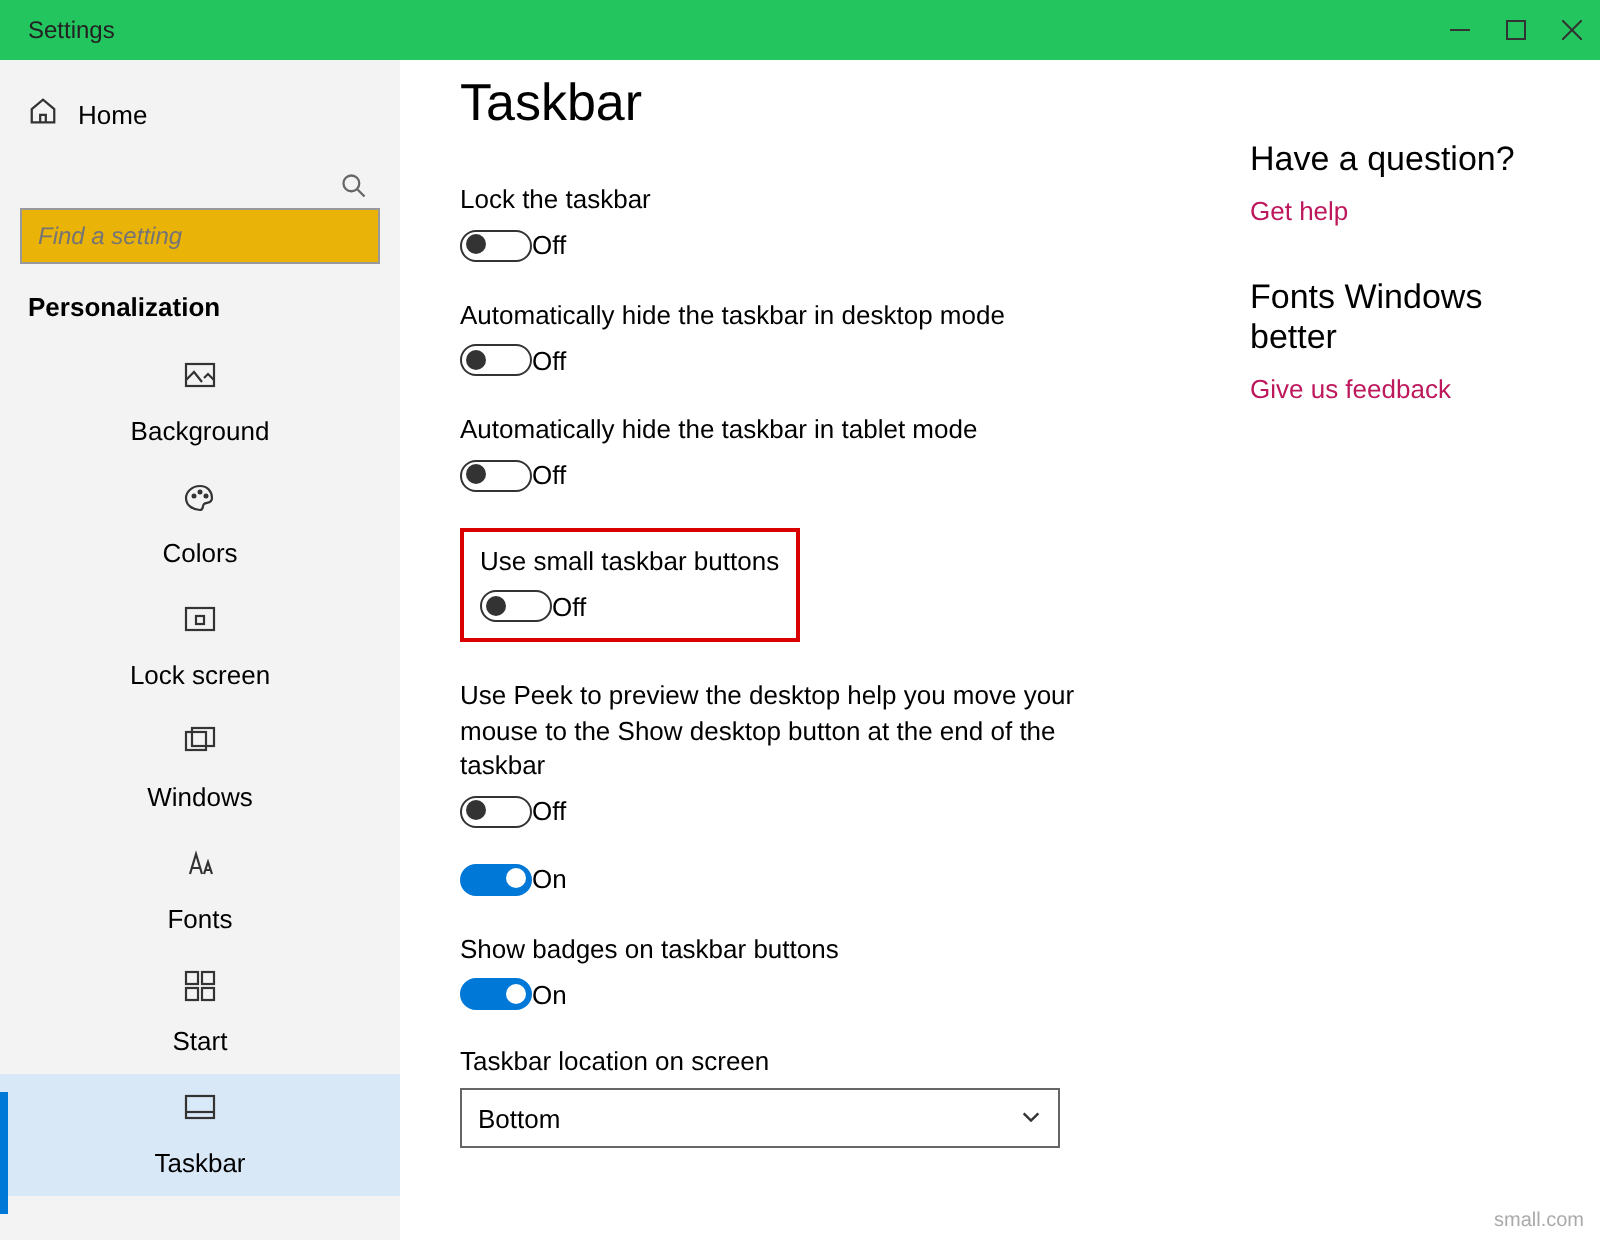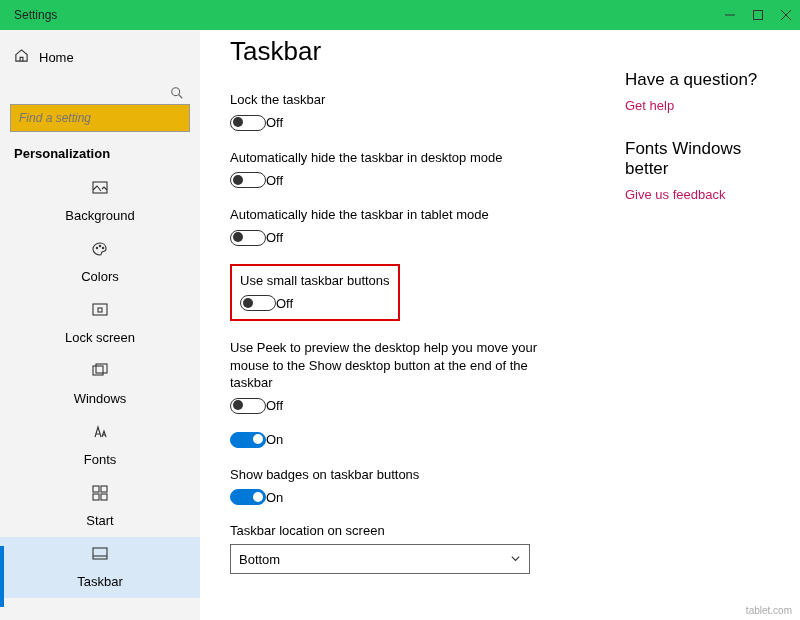--- a/index.html
+++ b/index.html
@@ -262,13 +262,13 @@
   </main>
 
   <aside class="rightpanel">
     <div class="rp-head">Have a question?</div>
     <a class="rp-link">Get help</a>
     <div class="rp-head">Fonts Windows better</div>
     <a class="rp-link">Give us feedback</a>
   </aside>
 </div>
 
-<div class="watermark">tablet.com</div>
+<div class="watermark">small.com</div>
 
 </body></html>

